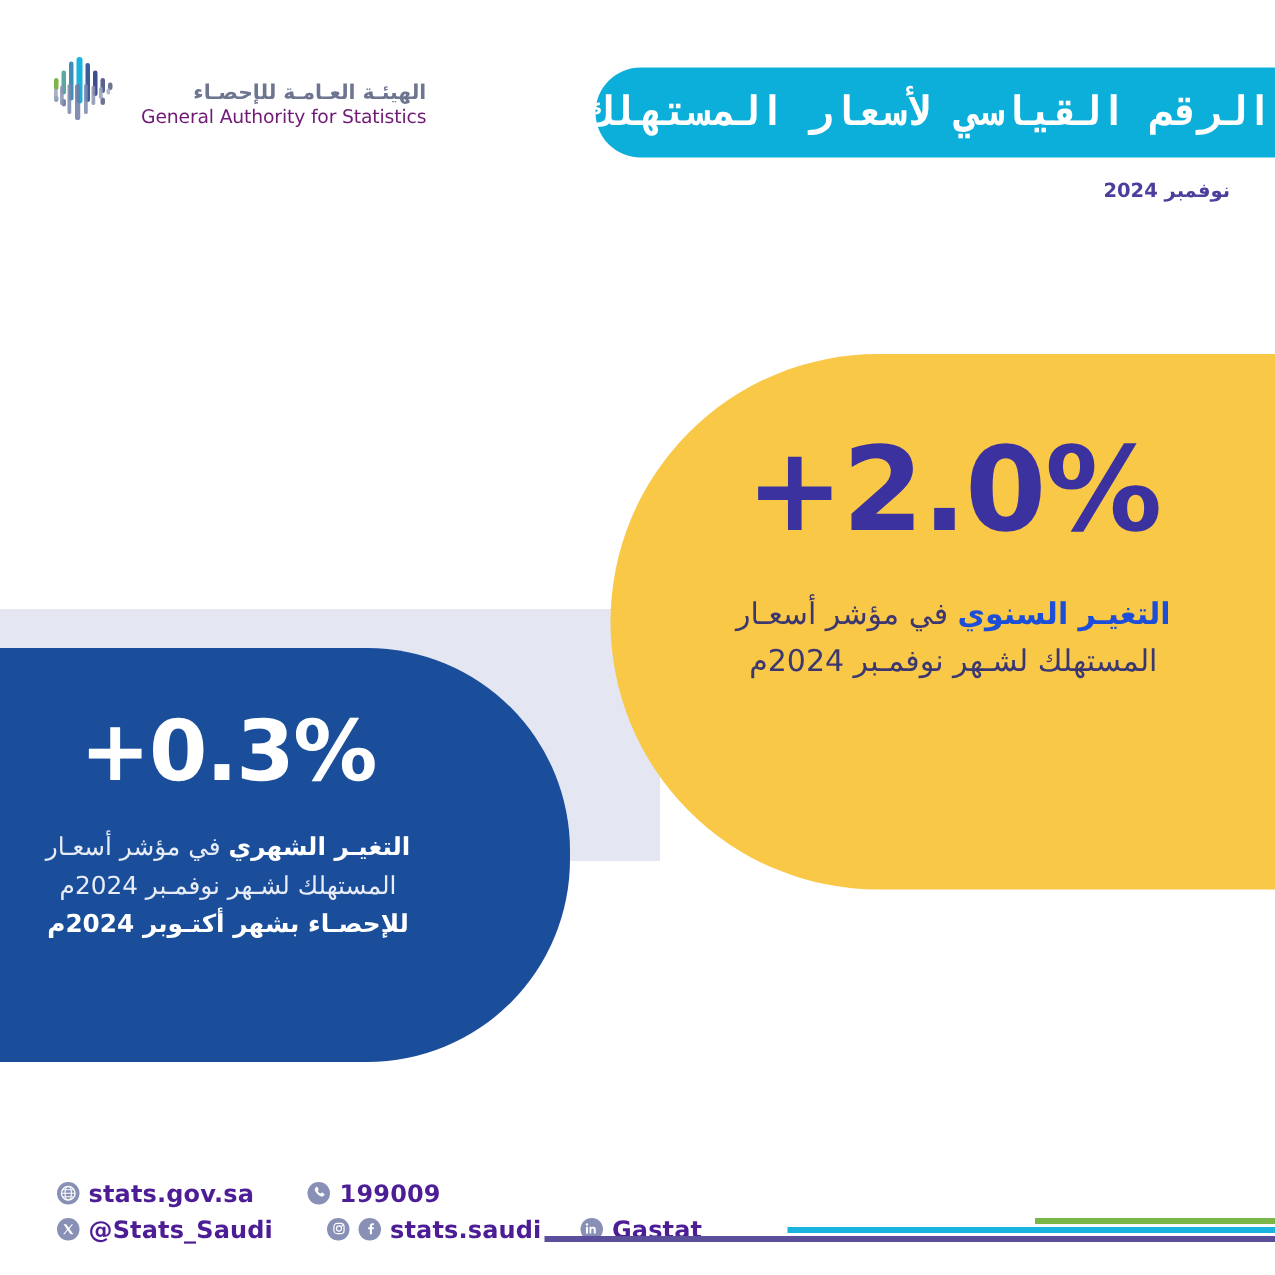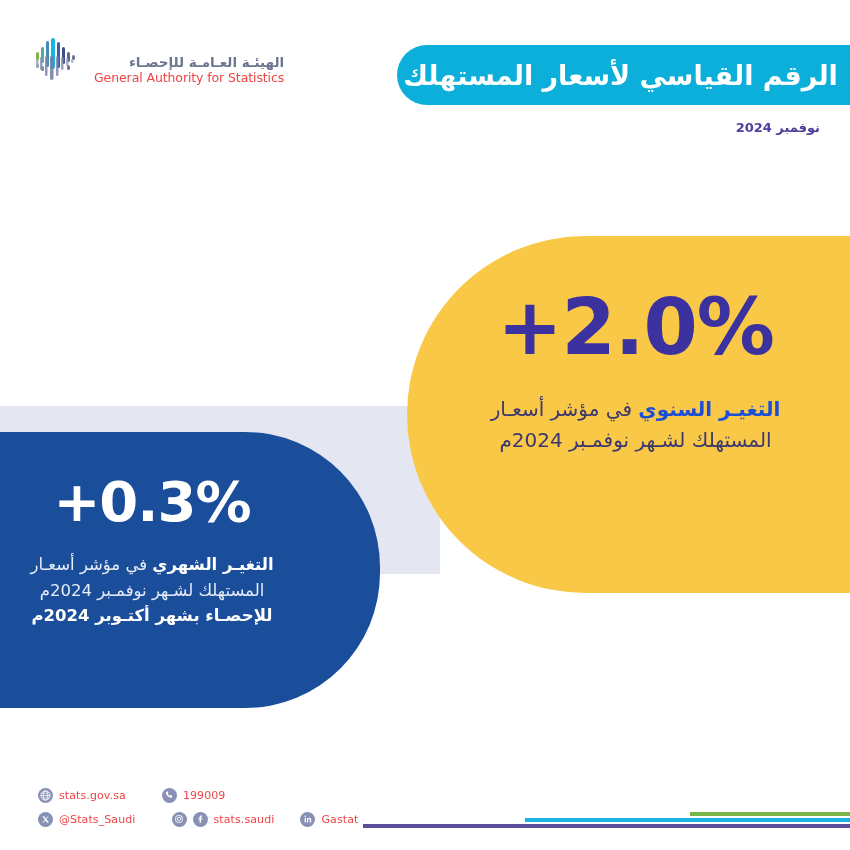--- a/index.html
+++ b/index.html
@@ -17,31 +17,32 @@
     position:absolute; left:30px; top:38px;
     display:flex; align-items:center; gap:8px;
   }
   .logo-mark { width:56px; height:64px; display:block; }
   .logo-text { display:flex; flex-direction:column; align-items:flex-end; gap:1px; }
   .logo-ar {
     font-size:13.5px; font-weight:700; color:#6E7590;
     letter-spacing:0.5px; line-height:1.1; direction:rtl;
   }
   .logo-en {
-    font-size:12.5px; color:#ef4444; font-weight:400;
+    font-size:12.5px; color:#701a75; font-weight:400;
     letter-spacing:-0.1px; line-height:1.1;
   }
 
   .title-banner {
     position:absolute; left:397px; top:45px;
     width:453px; height:60px;
     background:#0CAFD9;
     border-radius:30px 0 0 30px;
     display:flex; align-items:center; justify-content:center;
     padding-right:6px;
+    font-family:Liberation Mono, monospace;
   }
   .title-banner-text {
     color:#ffffff; font-size:27px; font-weight:700;
     direction:rtl; letter-spacing:0px; white-space:nowrap;
   }
   .subtitle-date {
     position:absolute; right:30px; top:120px;
     color:#4B3F9E; font-size:13px; font-weight:700;
     direction:rtl; text-align:right;margin-left:32px;
   }
@@ -102,21 +103,21 @@
   .fgroup { display:flex; align-items:center; gap:6px; }
   .fgap { width:22px; }
   .fgap-sm { width:12px; }
   .fico {
     width:15px; height:15px; border-radius:50%;
     background:#8890B5; display:inline-flex;
     align-items:center; justify-content:center; flex:0 0 auto;
   }
   .fico svg { display:block; }
   .ftxt {
-    color:#ef4444; font-size:11px; font-weight:400;
+    color:#4c1d95; font-size:16px; font-weight:700;
     white-space:nowrap; letter-spacing:0.1px;
   }
 
   
   .rule { position:absolute; height:4px; }
   .rule-green  { background:#7AB547; }
   .rule-cyan   { background:#18B3DE; }
   .rule-purple { background:#5B4F9B; }
 </style>
 </head>

